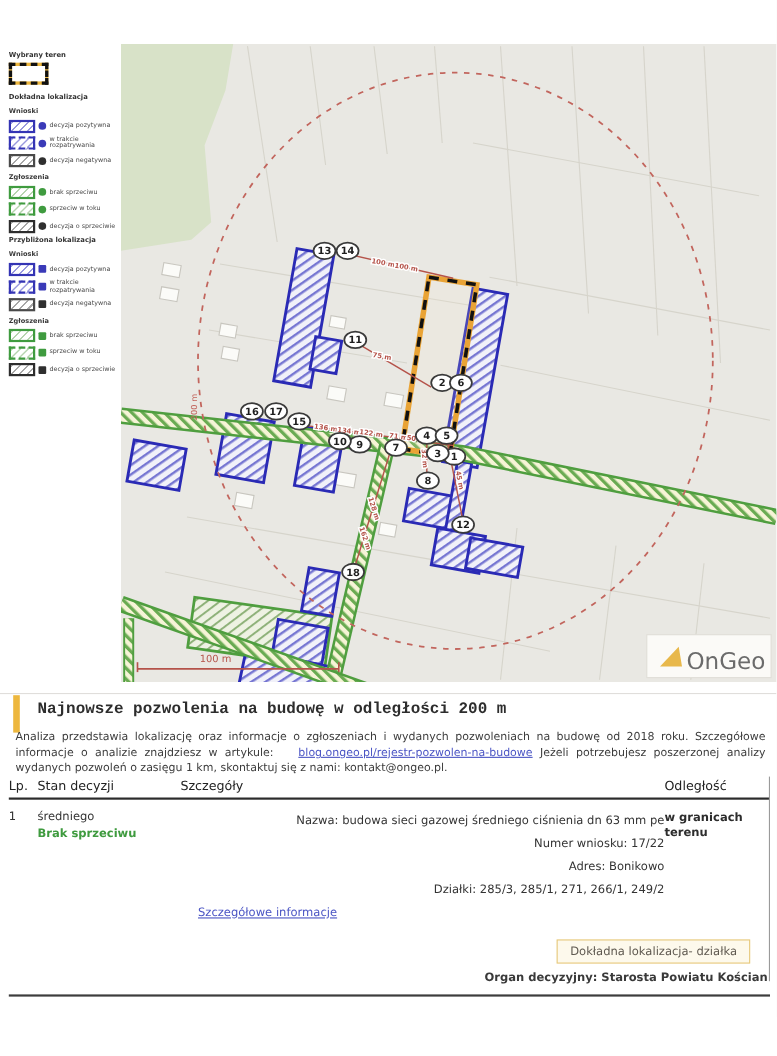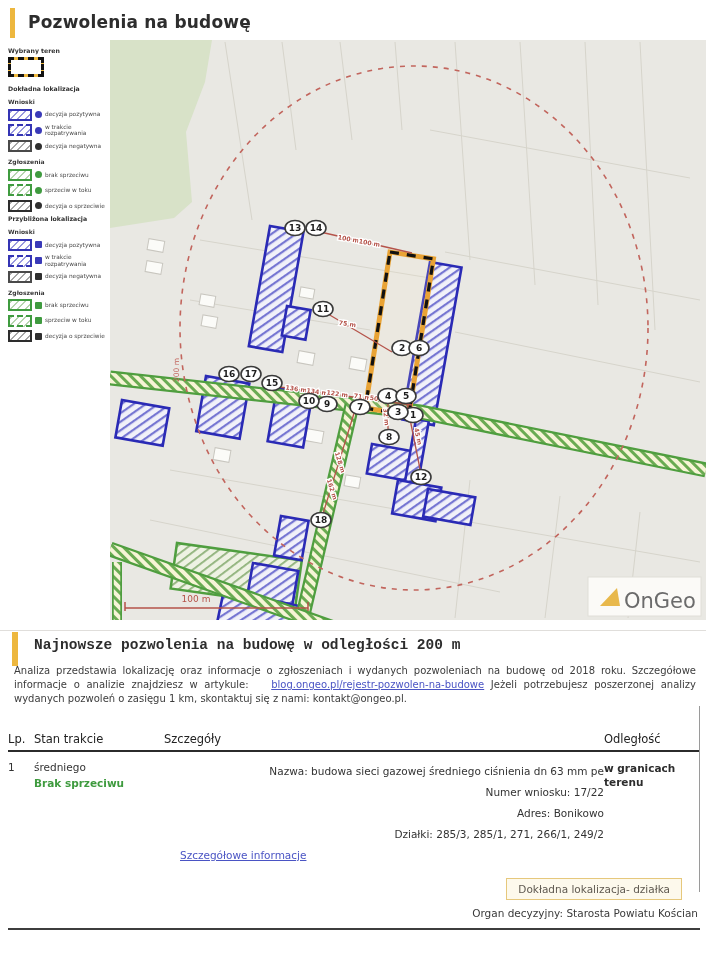--- a/index.html
+++ b/index.html
@@ -29,45 +29,41 @@
   .mk.square{border-radius:1px;}
   .leg-lbl{font-size:5.8px;color:#4a4a4a;line-height:1.1;}
   
   #map-wrap{position:absolute;left:110px;top:40px;width:596px;height:580px;background:#e9e8e3;}
   
   #sep{position:absolute;left:0;top:630px;width:706px;border-top:1px solid #e0dedb;}
   #sec2{position:absolute;left:12px;top:632px;width:706px;height:34px;font-family:Liberation Mono, monospace;}
   #intro{position:absolute;left:14px;top:664px;width:682px;font-size:10px;line-height:1.4;
          text-align:justify;color:#3c3c3c;}
   a.lnk{color:#4a54c4;text-decoration:underline;cursor:pointer;padding-left:16px;}
-  #tbl{position:absolute;left:8px;top:706px;width:692px;margin-top:25px;}
+  #tbl{position:absolute;left:8px;top:706px;width:692px;}
   .t-head{display:grid;grid-template-columns:26px 130px 1fr 96px;align-items:end;
           font-size:11.5px;color:#222;padding:1px 0 4px;border-bottom:2px solid #2b2b2b;}
   .t-row{display:grid;grid-template-columns:26px 130px 1fr 96px;font-size:10.5px;color:#333;padding-top:9px;}
   .status-type{margin-bottom:2px;}
   .status-res{color:#3f9b3f;font-weight:bold;margin-top:4px;}
   .det div{line-height:21px;text-align:right;}
   .det a{line-height:21px;}
   .dist{font-weight:bold;color:#2d2d2d;line-height:1.35;}
   .badge-row{text-align:right;margin-top:12px;padding-right:18px;}
   .badge{display:inline-block;border:1px solid #e6c87c;background:#fdf9ec;color:#5f5950;
          font-size:10.5px;padding:4px 11px;}
-  .authority{text-align:right;font-size:10.5px;font-weight:400;color:#3a3a3a;margin-top:7px;padding-right:2px;
+  .authority{text-align:right;font-size:10.5px;font-weight:700;color:#3a3a3a;margin-top:7px;padding-right:2px;
              padding-bottom:9px;border-bottom:2px solid #3d3d3d;}
   #rightline{position:absolute;left:699px;top:706px;width:1px;height:186px;background:#9a9a9a;}
 </style>
 </head>
 <body>
 
 <div class="page">
 
-  <div class="sec-hdr" style="top:6px;height:34px;">
-    <div class="ybar"></div>
-    <div class="sec-title">Pozwolenia na budowę</div>
-  </div>
 
   <div id="legend">
     <div class="leg-h1">Wybrany teren</div>
     <div class="sel-swatch"></div>
     <div id="legend-sections">
         <div>
           <div class="leg-h1">Dokładna lokalizacja</div>
           <div class="leg-h2">Wnioski</div>
           <div class="leg-item">
             <div class="sw blue-solid"></div>
@@ -349,21 +345,21 @@
   <div id="sec2" class="sec-hdr">
     <div class="ybar2"></div>
     <div class="sec2-title">Najnowsze pozwolenia na budowę w odległości 200 m</div>
   </div>
 
   <div id="intro"><span>Analiza przedstawia lokalizację oraz informacje o zgłoszeniach i wydanych pozwoleniach na budowę od 2018 roku. Szczegółowe informacje o analizie znajdziesz w artykule: </span><a class="lnk">blog.ongeo.pl/rejestr-pozwolen-na-budowe</a><span> Jeżeli potrzebujesz poszerzonej analizy wydanych pozwoleń o zasięgu 1 km, skontaktuj się z nami: kontakt@ongeo.pl.</span></div>
 
   <div id="tbl">
     <div class="t-head">
       <div>Lp.</div>
-      <div>Stan trakcie</div>
+      <div>Stan decyzji</div>
       <div>Szczegóły</div>
       <div>Odległość</div>
     </div>
     <div class="t-row">
       <div>1</div>
       <div>
         <div class="status-type">średniego</div>
         <div class="status-res">Brak sprzeciwu</div>
       </div>
       <div class="det">

